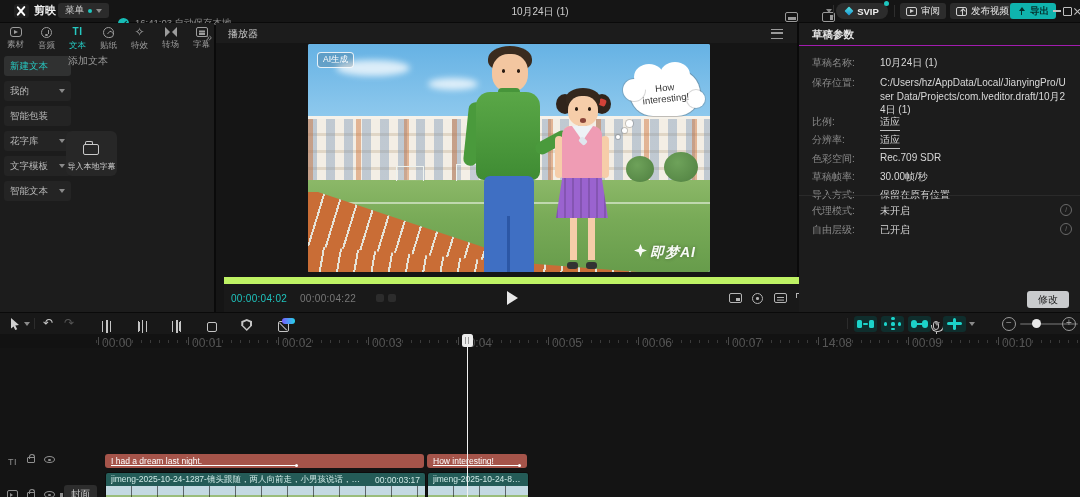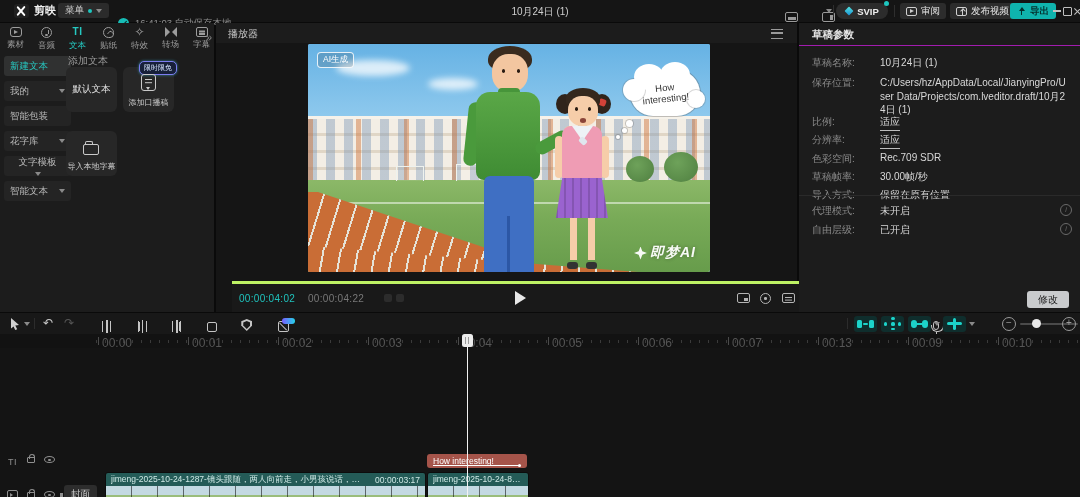--- a/index.html
+++ b/index.html
@@ -126,25 +126,25 @@
   .girl-leg{position:absolute;width:7px;height:44px;background:#f6cda9;}
   .girl-shoe{position:absolute;top:218px;width:11px;height:7px;background:#333;border-radius:3px;}
   
   .bubble{position:absolute;left:322px;top:26px;width:70px;height:46px;background:#fff;border-radius:26px;box-shadow:0 0 0 1px rgba(90,90,90,.35);display:flex;align-items:center;justify-content:center;}
   .bubble::before{content:"";position:absolute;left:-7px;top:9px;width:22px;height:22px;background:#fff;border-radius:50%;box-shadow:0 0 0 1px rgba(90,90,90,.25);}
   .bubble::after{content:"";position:absolute;right:-5px;top:20px;width:18px;height:18px;background:#fff;border-radius:50%;box-shadow:0 0 0 1px rgba(90,90,90,.25);}
   .bubble-inner{position:absolute;left:4px;top:-6px;width:30px;height:26px;background:#fff;border-radius:50%;box-shadow:26px -2px 0 0 #fff;}
   .bubble-text{position:relative;z-index:2;font-size:9.5px;color:#333;text-align:center;white-space:pre-line;line-height:11px;transform:rotate(-6deg);}
   .tail-dot{position:absolute;background:#fff;border-radius:50%;box-shadow:0 0 0 1px rgba(90,90,90,.3);}
   .ai-badge{position:absolute;left:9px;top:8px;padding:1px 5px;border:1px solid rgba(255,255,255,.85);border-radius:4px;font-size:8.5px;color:#fff;background:rgba(30,30,30,.15);}
-  .watermark{position:absolute;right:14px;bottom:10px;display:flex;align-items:center;gap:3px;color:#fff;opacity:.95;text-shadow:0 0 4px rgba(0,0,0,.35);}
+  .watermark{position:absolute;right:14px;bottom:10px;display:flex;align-items:flex-start;gap:3px;color:#fff;opacity:.95;text-shadow:0 0 4px rgba(0,0,0,.35);}
   .wm-star{width:13px;height:13px;background:#fff;clip-path:polygon(50% 0,64% 36%,100% 50%,64% 64%,50% 100%,36% 64%,0 50%,36% 36%);}
   .wm-text{font-size:14px;font-weight:bold;font-style:italic;letter-spacing:1px;}
   
-  .player-controls{position:absolute;left:16px;bottom:0;width:581px;height:28px;background:#191919;border-top:3px solid #bef264;}
+  .player-controls{position:absolute;left:8px;bottom:0;width:581px;height:28px;background:#191919;border-top:7px solid #bef264;}
   .pc-time-cur{position:absolute;left:7px;top:9px;font-size:10px;color:#1fc3bd;letter-spacing:.3px;}
   .pc-time-total{position:absolute;left:76px;top:9px;font-size:10px;color:#787878;letter-spacing:.3px;}
   .pc-sq{position:absolute;top:10px;width:8px;height:8px;background:#2c2c2c;border-radius:2px;}
   .pc-play{position:absolute;left:283px;top:7px;width:0;height:0;border-left:11px solid #e8e8e8;border-top:7px solid transparent;border-bottom:7px solid transparent;}
   .pc-ic{position:absolute;top:9px;color:#b5b5b5;}
   .ic-q{width:13px;height:10px;border:1.2px solid #b5b5b5;border-radius:2px;}
   .ic-q::before{content:"";position:absolute;right:1.5px;bottom:1.5px;width:4px;height:3px;background:#b5b5b5;}
   .ic-focus{width:11px;height:11px;border:1.2px solid #b5b5b5;border-radius:50%;}
   .ic-focus::before{content:"";position:absolute;left:3.2px;top:3.2px;width:2.6px;height:2.6px;background:#b5b5b5;border-radius:50%;}
   .ic-ratio{width:13px;height:10px;border:1.2px solid #b5b5b5;border-radius:2px;}
@@ -324,39 +324,31 @@
         <span>我的</span>
         <span class="caret"></span>
       </div>
     <div class="subbar-item" style="top:83px;">
         <span>智能包装</span>
       </div>
     <div class="subbar-item" style="top:108px;font-family:Liberation Mono, monospace;">
         <span>花字库</span>
         <span class="caret"></span>
       </div>
-    <div class="subbar-item" style="top:133px;flex-direction:column;">
+    <div class="subbar-item" style="top:133px;">
         <span>文字模板</span>
         <span class="caret"></span>
       </div>
     <div class="subbar-item" style="top:158px;">
         <span>智能文本</span>
         <span class="caret"></span>
       </div>
 
     <div class="sec-title">添加文本</div>
 
-    <div class="card" style="left:66px;top:44px;width:51px;height:45px;display:flex;align-items:center;justify-content:center;">
-      <span class="card-label">默认文本</span>
-    </div>
-    <div class="card" style="left:123px;top:44px;width:51px;height:45px;">
-      <span class="voice-badge">限时限免</span>
-      <span class="ic ic-docu" style="position:absolute;left:18px;top:7px;"></span>
-      <span class="card-label" style="position:absolute;left:0;right:0;bottom:4px;text-align:center;font-size:8px;color:#c9c9c9;">添加口播稿</span>
-    </div>
     <div class="card" style="left:66px;top:108px;width:51px;height:45px;">
       <span class="ic ic-folder" style="position:absolute;left:17px;top:8px;"></span>
       <span class="card-label" style="position:absolute;left:0;right:0;bottom:4px;text-align:center;font-size:8px;color:#c9c9c9;">导入本地字幕</span>
     </div>
   </div>
 
   <div class="center-panel">
     <div class="player-header">
       <span class="player-title">播放器</span>
       <span class="ic-menu"></span>
@@ -517,38 +509,42 @@
     <div class="ruler">
       <div class="ruler-ticks"></div>
       <span class="ruler-label" style="left:102px;">00:00</span>
       <span class="ruler-label" style="left:192px;">00:01</span>
       <span class="ruler-label" style="left:282px;">00:02</span>
       <span class="ruler-label" style="left:372px;">00:03</span>
       <span class="ruler-label" style="left:462px;">00:04</span>
       <span class="ruler-label" style="left:552px;">00:05</span>
       <span class="ruler-label" style="left:642px;">00:06</span>
       <span class="ruler-label" style="left:732px;">00:07</span>
-      <span class="ruler-label" style="left:822px;">00:13</span>
+      <span class="ruler-label" style="left:822px;">14:08</span>
       <span class="ruler-label" style="left:912px;">00:09</span>
       <span class="ruler-label" style="left:1002px;">00:10</span>
     </div>
 
     <div class="tracks">
 
       <span class="th-ic ic-ti-txt" style="left:8px;top:109px;">TI</span>
       <span class="th-ic ic ic-lock" style="left:27px;top:104px;"></span>
       <span class="th-ic ic ic-eye" style="left:44px;top:105px;"></span>
 
       <span class="th-ic ic ic-film" style="left:7px;top:140px;"></span>
       <span class="th-ic ic ic-lock" style="left:27px;top:139px;"></span>
       <span class="th-ic ic ic-eye" style="left:44px;top:140px;"></span>
       <span class="th-ic ic ic-spk" style="left:68px;top:140px;"></span>
       <span class="th-ic ic-more" style="left:80px;top:140px;">⋯</span>
       <div class="cover-btn">封面</div>
 
+      <div class="text-clip" style="left:105px;width:319px;">
+        <span class="text-clip-label">I had a dream last night.</span>
+        <span class="clip-line" style="width:58%;"></span>
+      </div>
       <div class="text-clip" style="left:427px;width:100px;">
         <span class="text-clip-label">How interesting!</span>
         <span class="clip-line" style="width:86%;"></span>
       </div>
 
       <div class="video-clip" style="left:105px;width:319px;">
         <div class="vc-header">
           <span class="vc-name">jimeng-2025-10-24-1287-镜头跟随，两人向前走，小男孩说话，小女孩惊讶看着他.mp4</span>
           <span class="vc-dur">00:00:03:17</span>
         </div>

